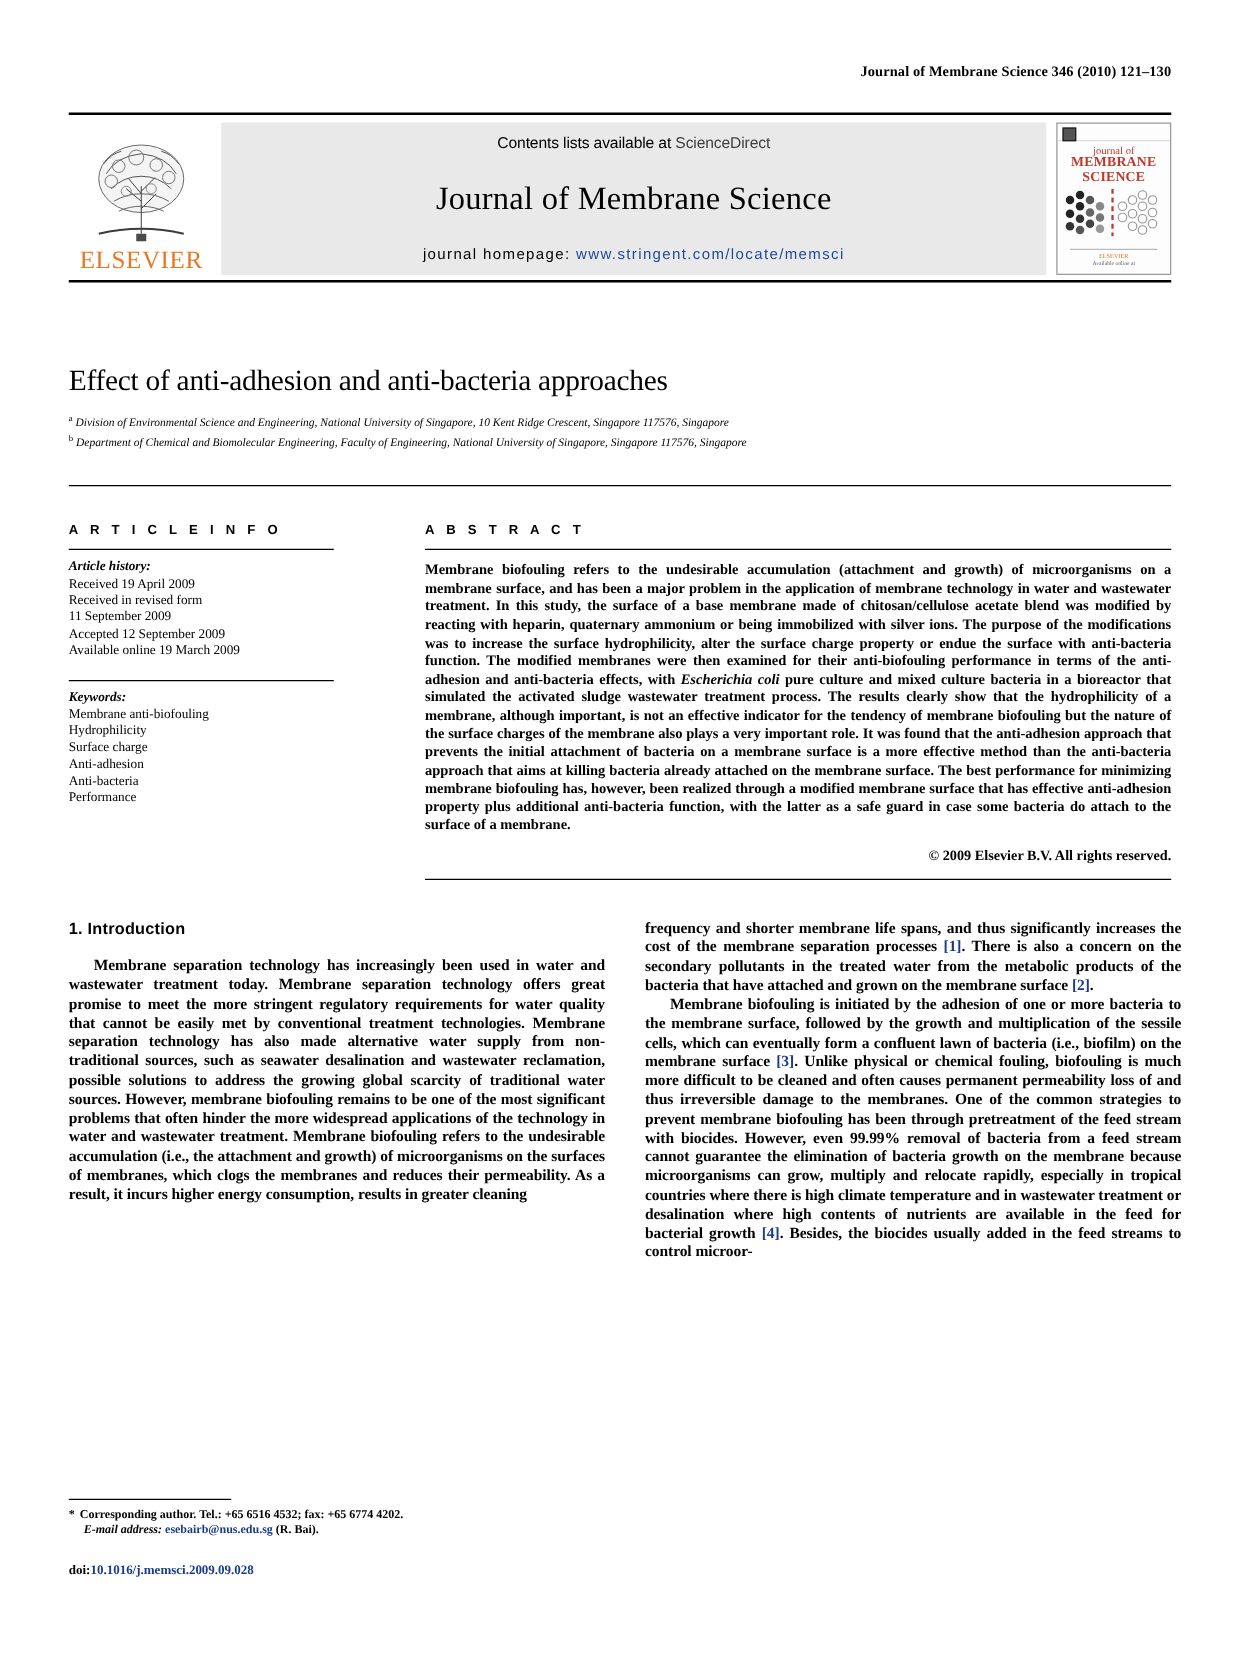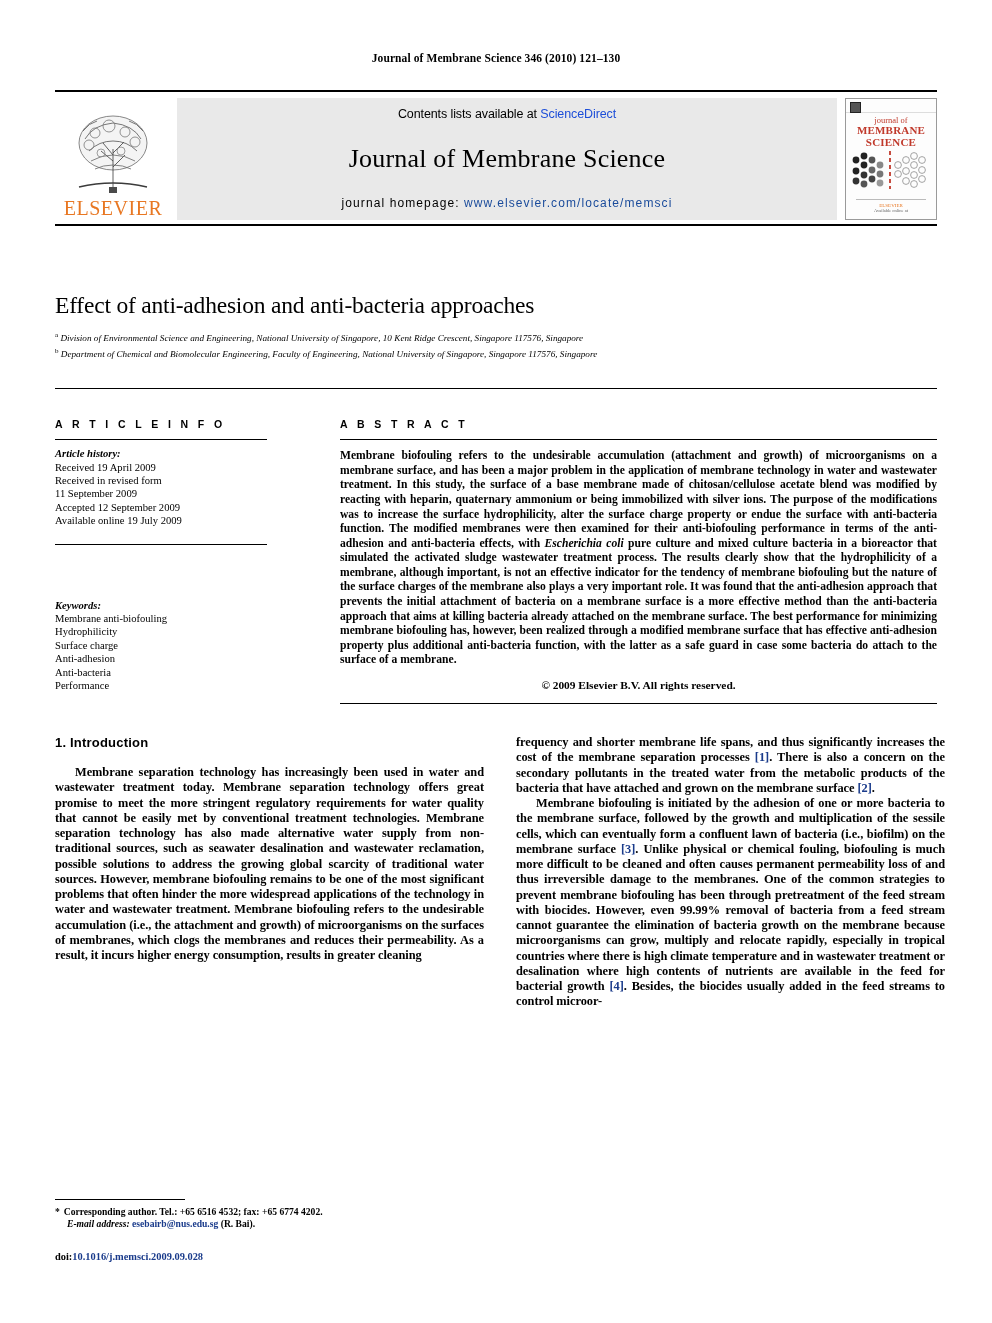--- a/index.html
+++ b/index.html
@@ -18,21 +18,21 @@
   .page {
     width: 992px;
     height: 1323px;
     position: relative;
     box-sizing: border-box;
     padding: 0 55px;
   }
 
   
   .running-head {
-    text-align: center;
+    text-align: right;
     font-size: 11.5px;
     font-weight: bold;
     letter-spacing: 0.1px;
     padding-top: 52px;
   }
 
   
   .masthead {
     margin-top: 26px;
     border-top: 2.5px solid #000;
@@ -68,21 +68,21 @@
     flex-direction: column;
     align-items: center;
     justify-content: space-between;
     padding: 9px 0 10px 0;
   }
   .banner-top {
     font-size: 12.5px;
     font-family: "Liberation Sans", sans-serif;
     letter-spacing: -0.1px;
   }
-  .sciencedirect-link { color: #1d4ed8; }
+  .sciencedirect-link { color: #404040; }
   .banner-title {
     font-family: "Liberation Serif", serif;
     font-size: 26px;
     letter-spacing: 0.2px;
   }
   .banner-home {
     font-family: "Liberation Sans", sans-serif;
     font-size: 12px;
     letter-spacing: 1.1px;
   }
@@ -182,31 +182,31 @@
     font-size: 10.6px;
     line-height: 13.4px;
     padding-top: 7px;
   }
   .history .lbl { font-style: italic; font-weight: bold; }
   .kw-box { margin-top: 16px; padding-top: 7px; }
   .keywords {
     font-size: 10.6px;
     line-height: 13.4px;
   }
-  .keywords .lbl { font-style: italic; font-weight: bold; margin-top: 47px; }
+  .keywords .lbl { font-style: italic; font-weight: bold; }
   .abstract-body {
     font-size: 11.6px;
     line-height: 14.6px;
     text-align: justify;
     padding-top: 9px;
     font-weight: bold;
   }
   .abstract-body em { font-style: italic; }
   .copyright {
-    text-align: center;
+    text-align: right;
     font-size: 11.4px;
     font-weight: bold;
     margin-top: 11px;
   }
   .abstract-rule-bottom { border-top: 1.2px solid #000; margin-top: 12px; }
 
   
   .body-cols {
     margin-top: 31px;
     display: flex;
@@ -295,21 +295,21 @@
       </svg>
       <div class="elsevier-word">ELSEVIER</div>
     </div>
 
     <div class="banner">
       <div class="banner-top">
         <span>Contents lists available at </span><span class="sciencedirect-link">ScienceDirect</span>
       </div>
       <div class="banner-title">Journal of Membrane Science</div>
       <div class="banner-home">
-        <span>journal homepage: </span><span class="url">www.elsevier.com/locate/memsci</span>
+        <span>journal homepage: </span><span class="url">www.stringent.com/locate/memsci</span>
       </div>
     </div>
 
     <div class="cover-thumb">
       <div class="cover-strip"></div>
       <div class="cover-badge"></div>
       <div class="cover-jo">journal of</div>
       <div class="cover-mem">MEMBRANE</div>
       <div class="cover-mem" style="top:38px;">SCIENCE</div>
       <svg class="cover-art" viewBox="0 0 82 38">
@@ -372,21 +372,21 @@
 
     <div class="col-info">
       <div class="sect-head">A R T I C L E  I N F O</div>
       <div class="rule-thin"></div>
       <div class="history">
         <div class="lbl">Article history:</div>
         <div>Received 19 April 2009</div>
         <div>Received in revised form</div>
         <div>11 September 2009</div>
         <div>Accepted 12 September 2009</div>
-        <div>Available online 19 July 2009</div>
+        <div>Available online 19 March 2009</div>
       </div>
       <div class="kw-box rule-thin">
         <div class="keywords">
           <div class="lbl">Keywords:</div>
           <div>Membrane anti-biofouling</div>
           <div>Hydrophilicity</div>
           <div>Surface charge</div>
           <div>Anti-adhesion</div>
           <div>Anti-bacteria</div>
           <div>Performance</div>

